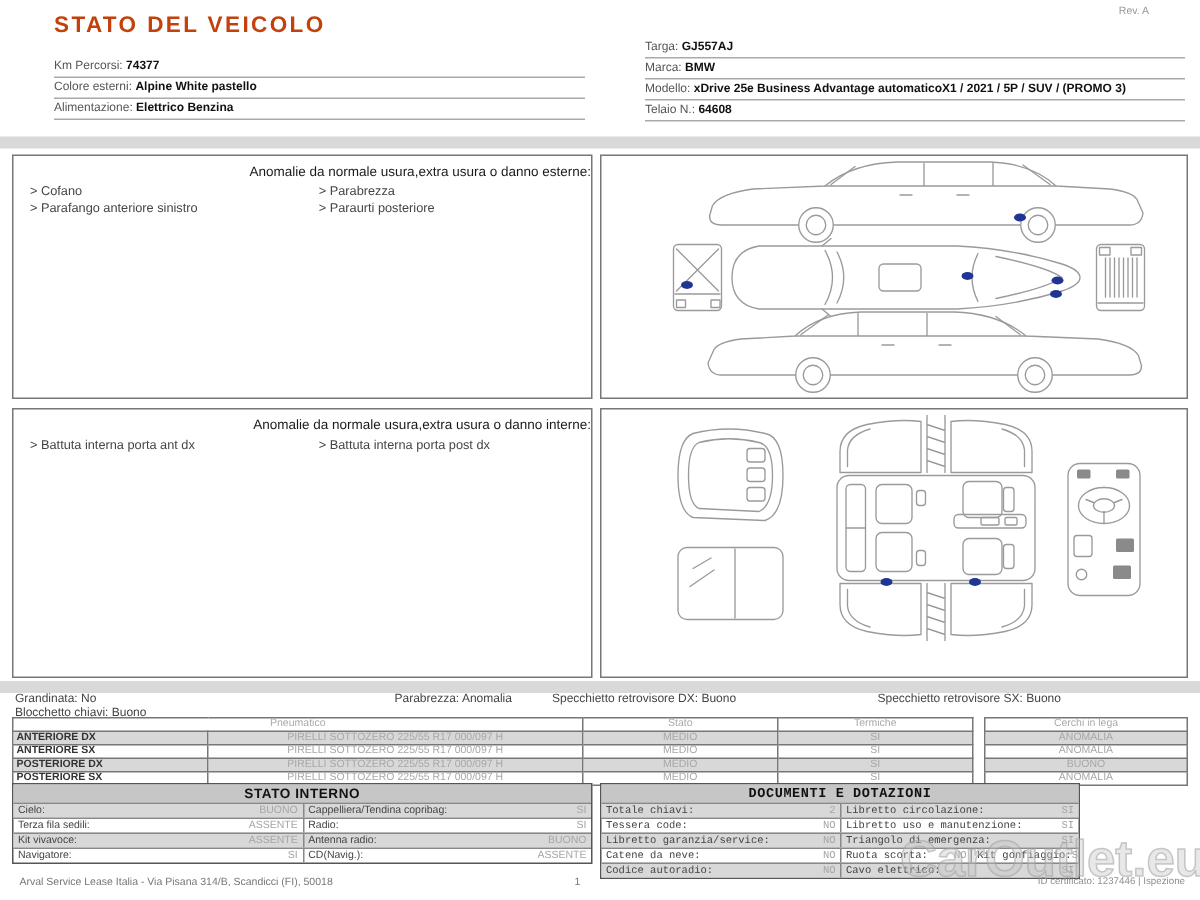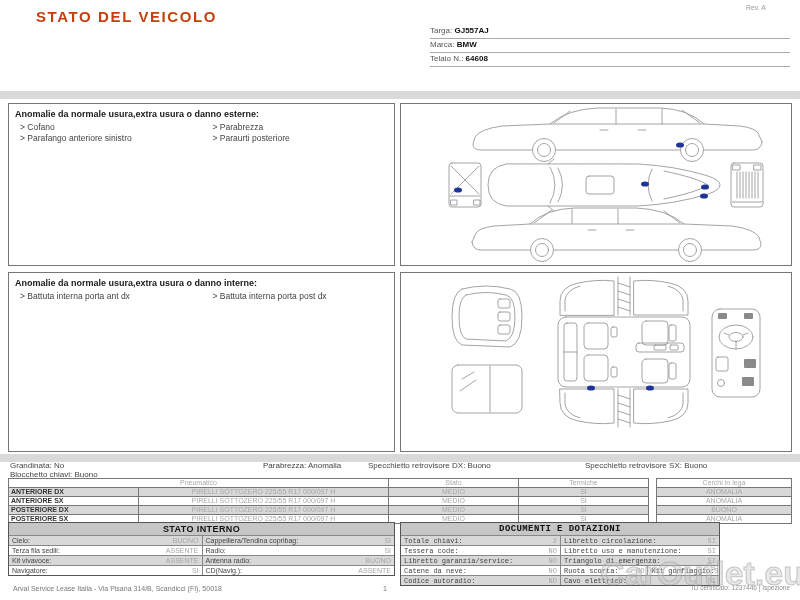--- a/index.html
+++ b/index.html
@@ -18,21 +18,21 @@
   
   .band { position:absolute; left:0; width:800px; height:8px; background:#d9d9d9; }
   #band-top { top:91px; } #band-mid { top:454px; }
 
   
   .panel { position:absolute; border:1px solid #777; background:#fff; box-sizing:border-box; }
   #panel-ext-text { left:8px;   top:103px; width:387px; height:163px; }
   #panel-ext-diag { left:400px; top:103px; width:392px; height:163px; }
   #panel-int-text { left:8px;   top:272px; width:387px; height:180px; }
   #panel-int-diag { left:400px; top:272px; width:392px; height:180px; }
-  .panel-title { font-size:9px; font-weight:bold; color:#1a1a1a; padding:5px 0 3px 6px; }
+  .panel-title { font-size:9px; font-weight:normal; color:#1a1a1a; padding:5px 0 3px 6px;text-align:right; }
   .anom-cols { display:flex; font-size:8.5px; color:#444; }
   .anom-col { width:50%; padding-left:11px; }
   .anom-col div { margin-bottom:1px; }
 
   
   .sum { position:absolute; font-size:8px; color:#444; white-space:nowrap; }
   #sum-grandinata { left:10px;  top:461px; }
   #sum-parabrezza { left:234px; top:461px;padding-left:29px; }
   #sum-specdx     { left:368px; top:461px; }
   #sum-specsx     { left:585px; top:461px; }
@@ -81,29 +81,47 @@
   .diag-holder { position:absolute; left:1px; top:0px; }
 </style>
 </head>
 <body>
 
 <div class="page">
 
   <div class="header-title">STATO DEL VEICOLO</div>
   <div class="rev">Rev. A</div>
 
+  <div class="hleft">
+    <div class="hrow">
+      <span class="hlab">Km Percorsi:</span>
+      <span class="hval">74377</span>
+    </div>
+    <div class="hrow">
+      <span class="hlab">Colore esterni:</span>
+      <span class="hval">Alpine White pastello</span>
+    </div>
+    <div class="hrow">
+      <span class="hlab">Alimentazione:</span>
+      <span class="hval">Elettrico Benzina</span>
+    </div>
+  </div>
 
   <div class="hright">
     <div class="hrow">
       <span class="hlab">Targa:</span>
       <span class="hval">GJ557AJ</span>
     </div>
     <div class="hrow">
       <span class="hlab">Marca:</span>
       <span class="hval">BMW</span>
+    </div>
+    <div class="hrow">
+      <span class="hlab">Modello:</span>
+      <span class="hval">xDrive 25e Business Advantage automaticoX1 / 2021 / 5P / SUV / (PROMO 3)</span>
     </div>
     <div class="hrow">
       <span class="hlab">Telaio N.:</span>
       <span class="hval">64608</span>
     </div>
   </div>
 
   <div class="band" id="band-top"></div>
 
   <div class="panel" id="panel-ext-text">

